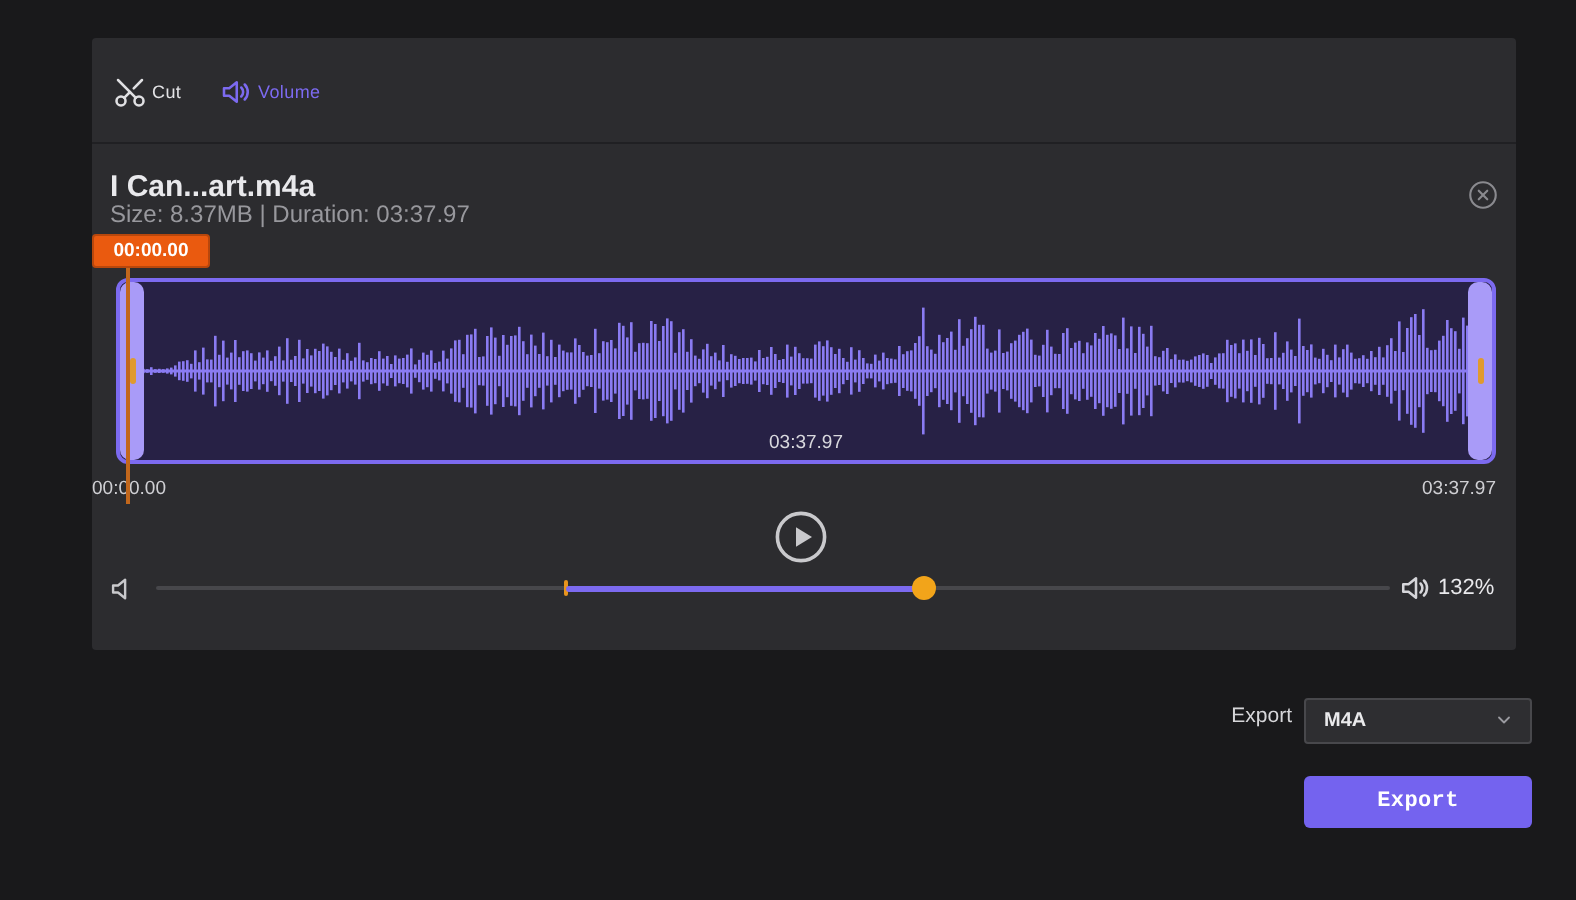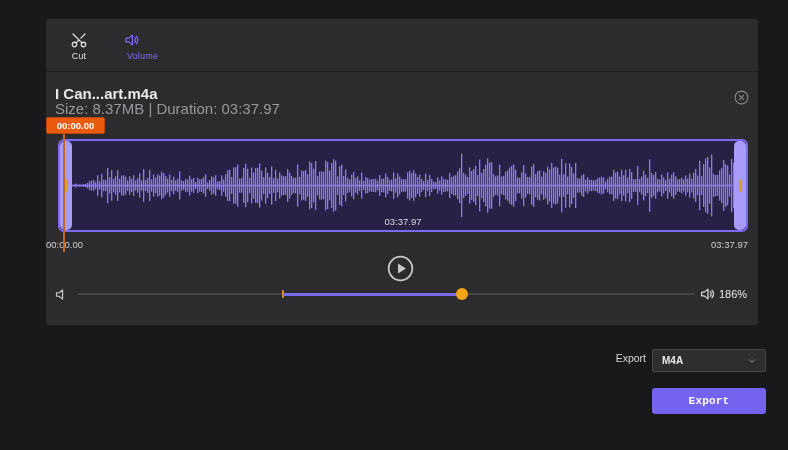--- a/index.html
+++ b/index.html
@@ -13,29 +13,29 @@
     position:absolute;left:46px;top:19px;width:712px;height:306px;
     background:var(--panel,#2c2c2f);border-radius:2px;
   }
   
   .toolbar{
     position:absolute;left:0;top:0;width:100%;height:53px;
     border-bottom:1px solid #202023;
     display:flex;align-items:center;padding-left:10px;box-sizing:border-box;gap:7px;
   }
   .tab{
-    width:46px;display:flex;flex-direction:column;align-items:center;gap:2px;
+    width:46px;display:flex;flex-direction:row;align-items:center;gap:2px;
     cursor:pointer;padding-top:2px;
   }
   .tab .ticon svg{display:block;}
   .tab .tlabel{font-size:9px;color:#e4e4e7;letter-spacing:.2px;}
-  .tab.active .tlabel{color:var(--accent,#7c6af0);margin-left:21px;}
+  .tab.active .tlabel{color:var(--accent,#7c6af0);}
   
   .file-name{position:absolute;left:9px;top:66px;font-size:15px;font-weight:700;color:var(--text,#e9e9ec);}
-  .file-meta{position:absolute;left:9px;top:81px;font-size:15px;color:var(--muted,#98989d);}
+  .file-meta{position:absolute;left:9px;top:81px;font-size:12px;color:var(--muted,#98989d);}
   .close-btn{position:absolute;left:687px;top:70px;width:17px;height:17px;cursor:pointer;}
   
   .time-badge{
     position:absolute;left:0;top:98px;width:59px;height:17px;
     background:var(--badge,#ea5a0f);border:1px solid #b8470c;box-sizing:border-box;
     color:#fff;font-size:9.5px;font-weight:700;
     display:flex;align-items:center;justify-content:center;border-radius:2px;
     cursor:ew-resize;z-index:6;
   }
   .playhead{
@@ -511,21 +511,21 @@
       <div class="fill"></div>
       <div class="thumb"></div>
     </div>
     <span class="vol-icon-max">
       <svg width="18" height="18" viewBox="0 0 24 24" fill="none" stroke="#d6d6da" stroke-width="1.7" stroke-linecap="round" stroke-linejoin="round">
         <path d="M3.5 9.5 H7 L12 5.5 V18.5 L7 14.5 H3.5 Z"></path>
         <path d="M15 9 a4.2 4.2 0 0 1 0 6"></path>
         <path d="M17.3 7 a7.2 7.2 0 0 1 0 10"></path>
       </svg>
     </span>
-    <div class="vol-value">186%</div>
+    <div class="vol-value">132%</div>
   </div>
 
   <div class="format-label">Export</div>
   <div class="format-select">
     <span class="fval">M4A</span>
     <span>
       <svg width="10" height="10" viewBox="0 0 24 24" fill="none" stroke="#9a9aa0" stroke-width="2.2" stroke-linecap="round" stroke-linejoin="round">
         <polyline points="6 9 12 15 18 9"></polyline>
       </svg>
     </span>

